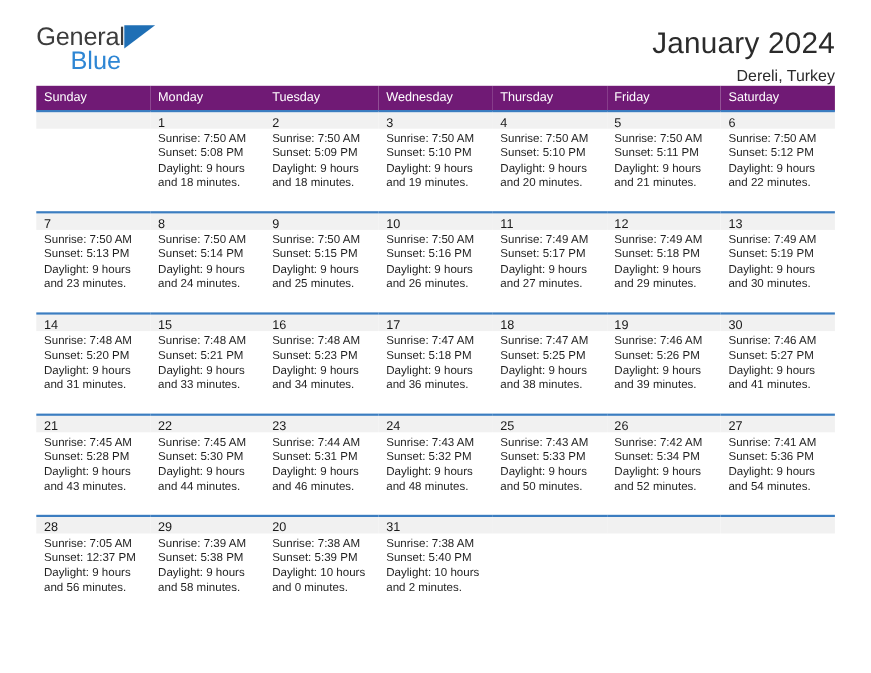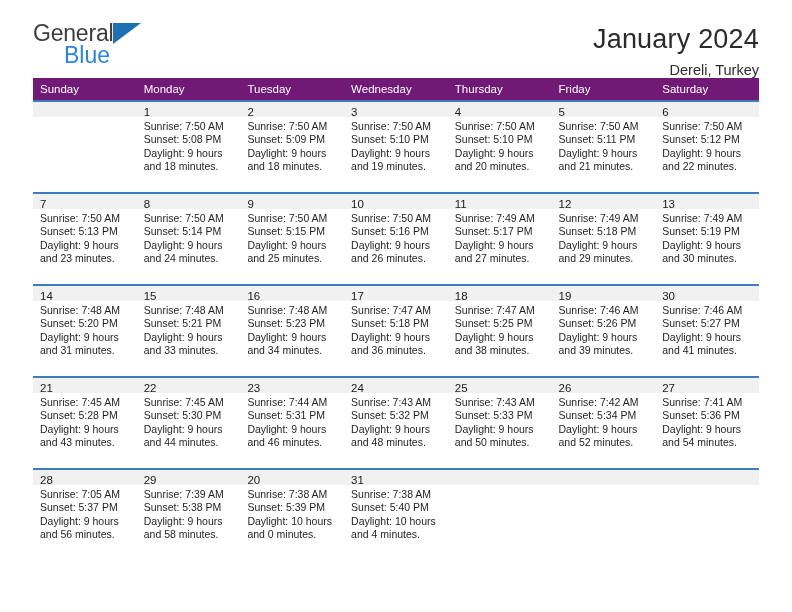--- a/index.html
+++ b/index.html
@@ -419,21 +419,21 @@
               <div>Daylight: 9 hours</div>
               <div>and 54 minutes.</div>
             </div>
           </td>
         </tr>
         <tr class="weekrow last">
           <td class="cell">
             <div class="daynum">28</div>
             <div class="cellbody">
               <div>Sunrise: 7:05 AM</div>
-              <div>Sunset: 5:37 PM</div>
+              <div>Sunset: 12:37 PM</div>
               <div>Daylight: 9 hours</div>
               <div>and 56 minutes.</div>
             </div>
           </td>
           <td class="cell">
             <div class="daynum">29</div>
             <div class="cellbody">
               <div>Sunrise: 7:39 AM</div>
               <div>Sunset: 5:38 PM</div>
               <div>Daylight: 9 hours</div>
@@ -448,21 +448,21 @@
               <div>Daylight: 10 hours</div>
               <div>and 0 minutes.</div>
             </div>
           </td>
           <td class="cell">
             <div class="daynum">31</div>
             <div class="cellbody">
               <div>Sunrise: 7:38 AM</div>
               <div>Sunset: 5:40 PM</div>
               <div>Daylight: 10 hours</div>
-              <div>and 4 minutes.</div>
+              <div>and 2 minutes.</div>
             </div>
           </td>
           <td class="cell blank">
             <div class="daynum empty">&nbsp;</div>
             <div class="cellbody"></div>
           </td>
           <td class="cell blank">
             <div class="daynum empty">&nbsp;</div>
             <div class="cellbody"></div>
           </td>

